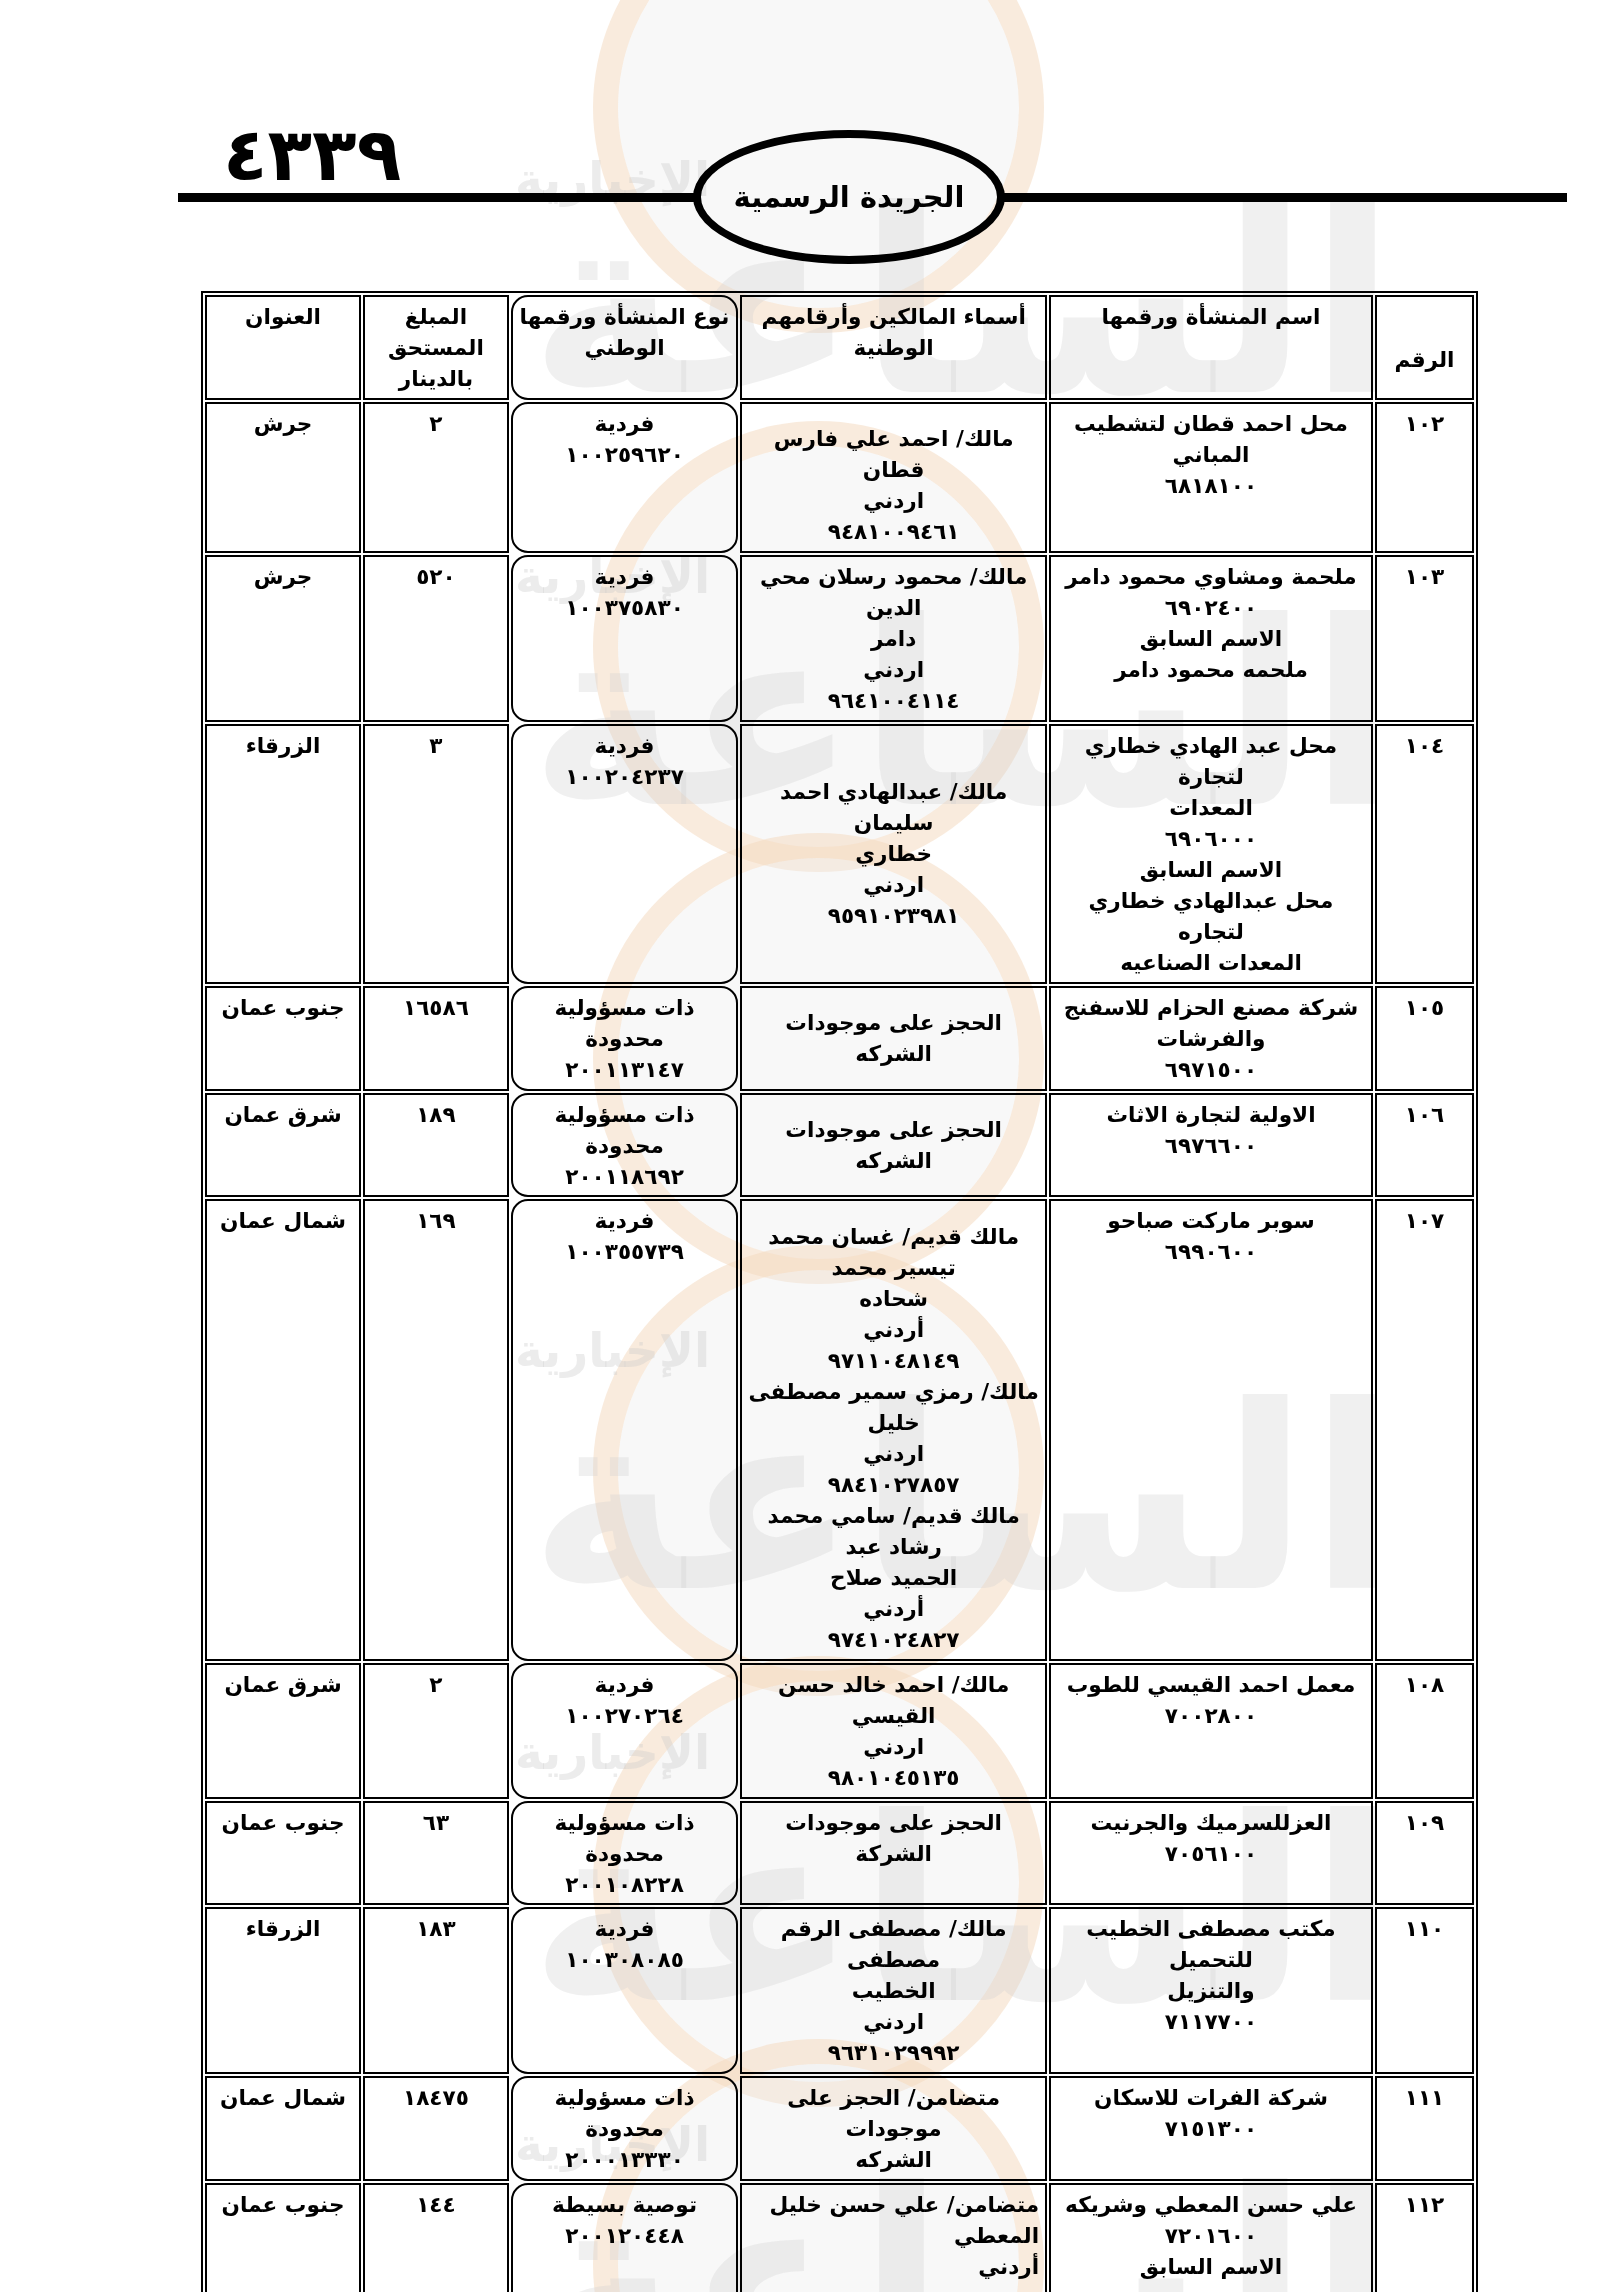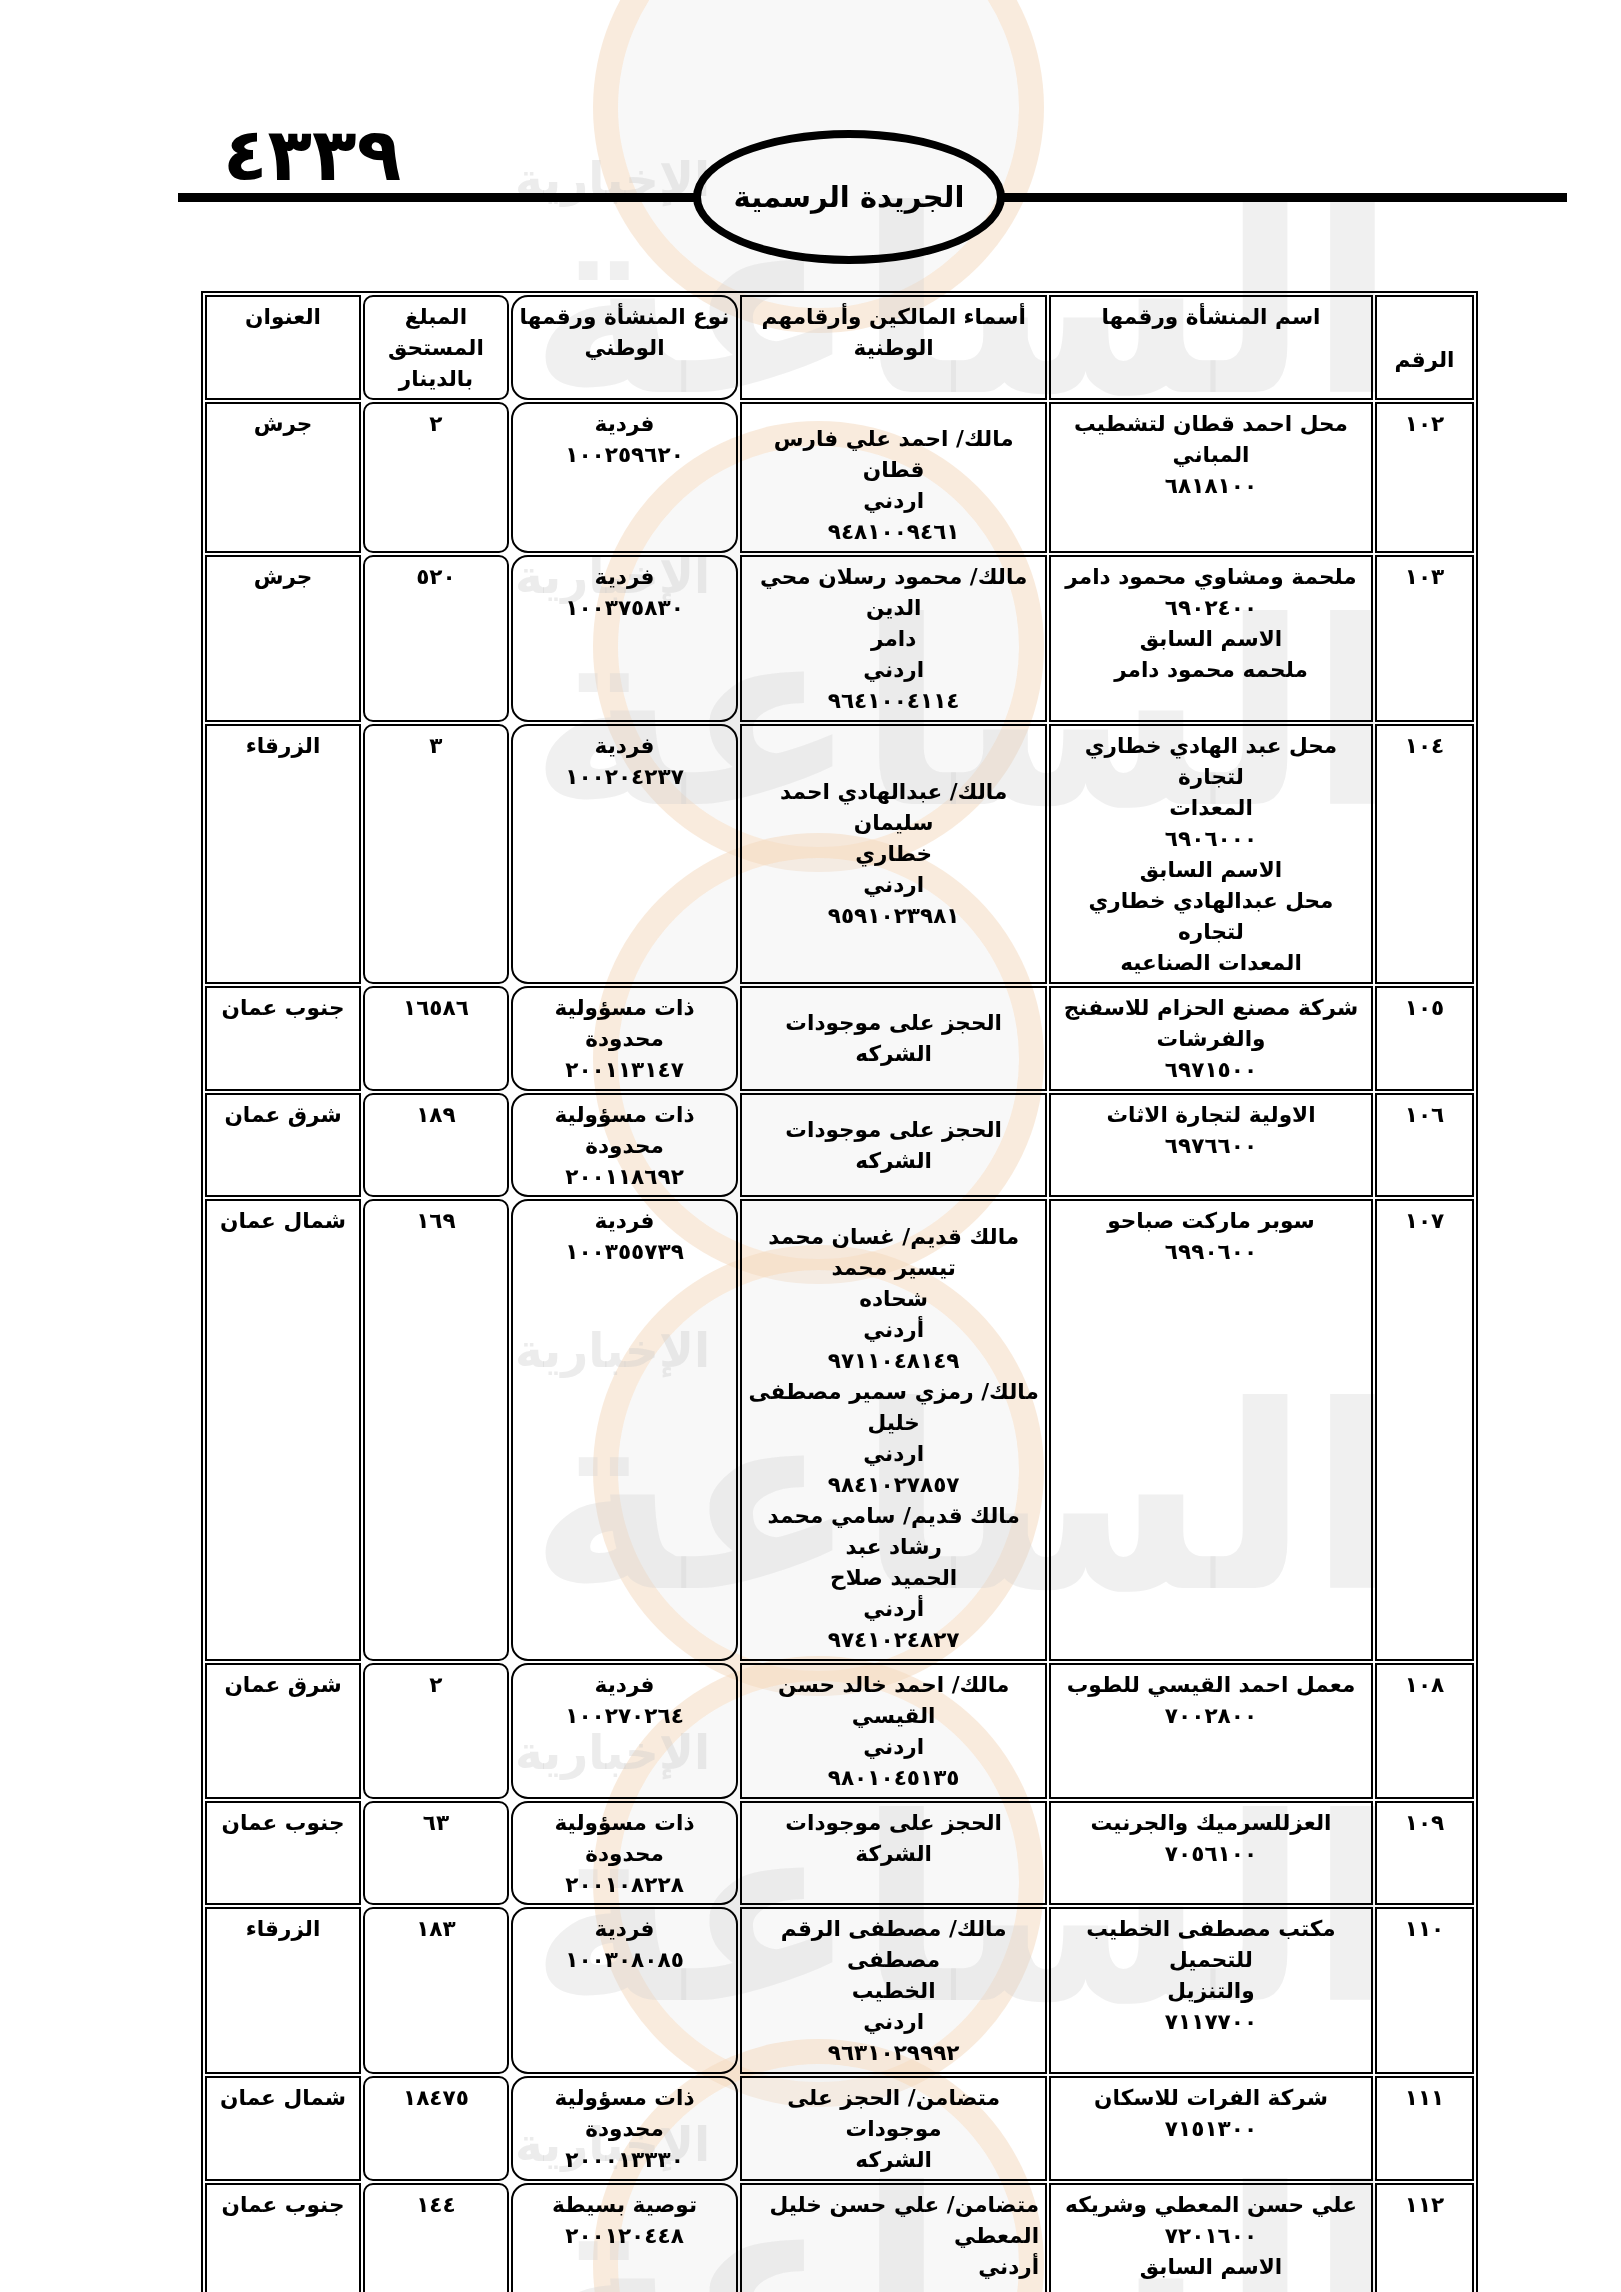--- a/index.html
+++ b/index.html
@@ -31,21 +31,21 @@
   .tbl-wrap { position: absolute; left: 201px; top: 291px; width: 1277px; }
   table { width: 100%; border-collapse: separate; border-spacing: 2px; border: 2px solid #000;
           direction: rtl; background: transparent; }
   th, td { border: 2px solid #000; vertical-align: top; text-align: center; padding: 3.9px 5.9px;
            font-size: 21.6px; line-height: 31px; font-weight: bold; }
   th { font-weight: bold; }
   td.num-col, th.num-col { width: 86px; }
   td.name-col, th.name-col { width: 329px; }
   td.owner-col, th.owner-col { width: 310px; margin-left: 48px; }
   td.type-col, th.type-col { width: 223px; border-radius: 17px; }
-  td.amount-col, th.amount-col { width: 134px; border-radius: 10px; }
+  td.amount-col, th.amount-col { width: 134px; }
   td.addr-col, th.addr-col { width: 148px; }
   th.num-col { vertical-align: middle; padding-top: 29px; }
   .ln { display: block; }
   .digits { letter-spacing: 2.9px; }
   td.owner-col.mid { vertical-align: middle; }
   td.owner-col.right { text-align: right; }
   td.owner-col.pad-top { padding-top: 19.6px; }
 </style>
 </head>
 <body>

